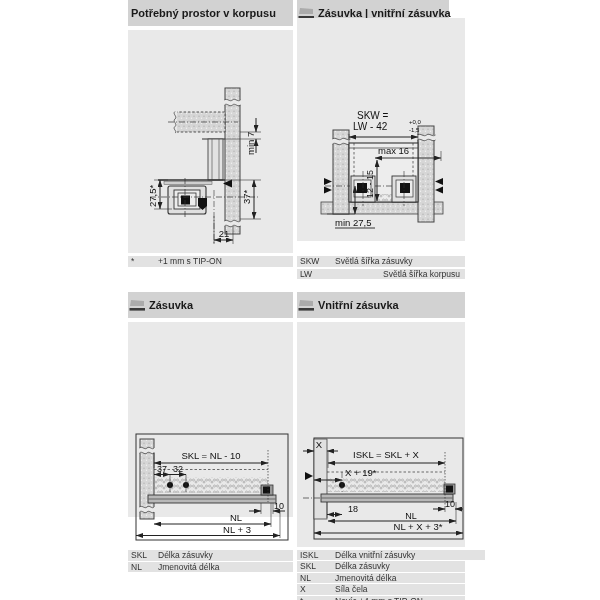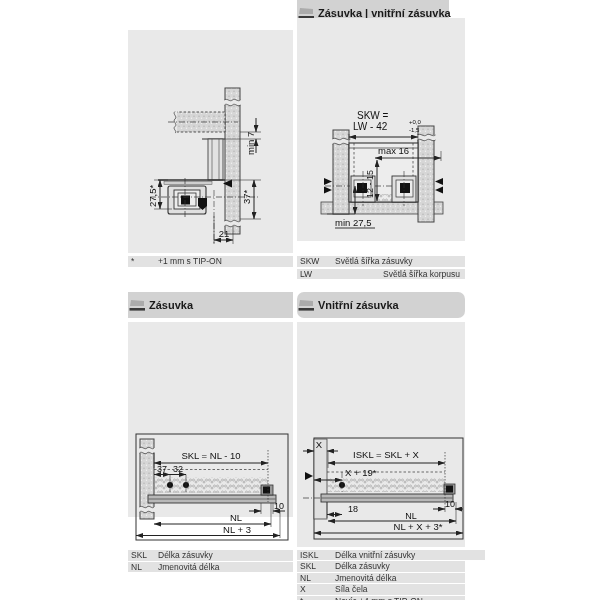--- a/index.html
+++ b/index.html
@@ -17,20 +17,23 @@
   .col-l .lterm{width:27px;}
   .col-r .lterm{width:35px;}
   .ldesc{flex:1;white-space:nowrap;}
   svg text{font-family:"Liberation Sans",sans-serif;fill:#111;}
 </style>
 </head>
 <body>
 
 <div class="page">
 
+  <div class="qhead" style="left:128px;top:0;width:165px;height:26px;">
+    <span class="ht">Potřebný prostor v korpusu</span>
+  </div>
 
   <div class="qhead" style="left:297px;top:0;width:152px;height:26px;">
     <svg class="hicon" viewBox="0 0 17 13">
       <polygon points="2,1 15,2 15,7 1,7" fill="#ababab"></polygon>
       <rect x="0.5" y="9" width="15.5" height="2.6" fill="#3a3a3a"></rect>
     </svg>
     <span class="ht">Zásuvka | vnitřní zásuvka</span>
   </div>
 
   <div class="dpanel" style="left:128px;top:30px;width:165px;height:223px;">
@@ -221,21 +224,21 @@
     <span class="ldesc">Světlá šířka korpusu</span>
   </div>
 
   <div class="qhead" style="left:128px;top:292px;width:165px;height:26px;">
     <svg class="hicon" viewBox="0 0 17 13">
       <polygon points="2,1 15,2 15,7 1,7" fill="#ababab"></polygon>
       <rect x="0.5" y="9" width="15.5" height="2.6" fill="#3a3a3a"></rect>
     </svg>
     <span class="ht">Zásuvka</span>
   </div>
-  <div class="qhead" style="left:297px;top:292px;width:168px;height:26px;border-radius:7px;">
+  <div class="qhead" style="left:297px;top:292px;width:168px;height:26px;">
     <svg class="hicon" viewBox="0 0 17 13">
       <polygon points="2,1 15,2 15,7 1,7" fill="#ababab"></polygon>
       <rect x="0.5" y="9" width="15.5" height="2.6" fill="#3a3a3a"></rect>
     </svg>
     <span class="ht">Vnitřní zásuvka</span>
   </div>
 
   <div class="dpanel" style="left:128px;top:322px;width:165px;height:195px;">
     <svg width="165" height="225" viewBox="0 0 165 225">
       <defs>

